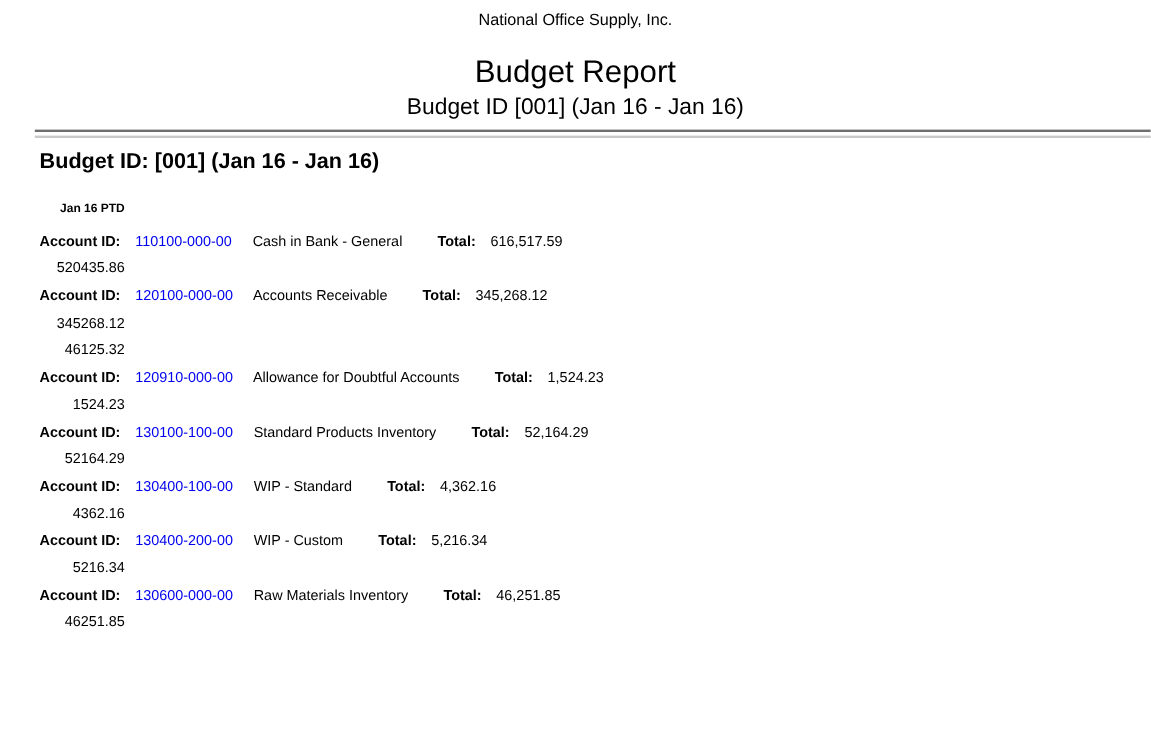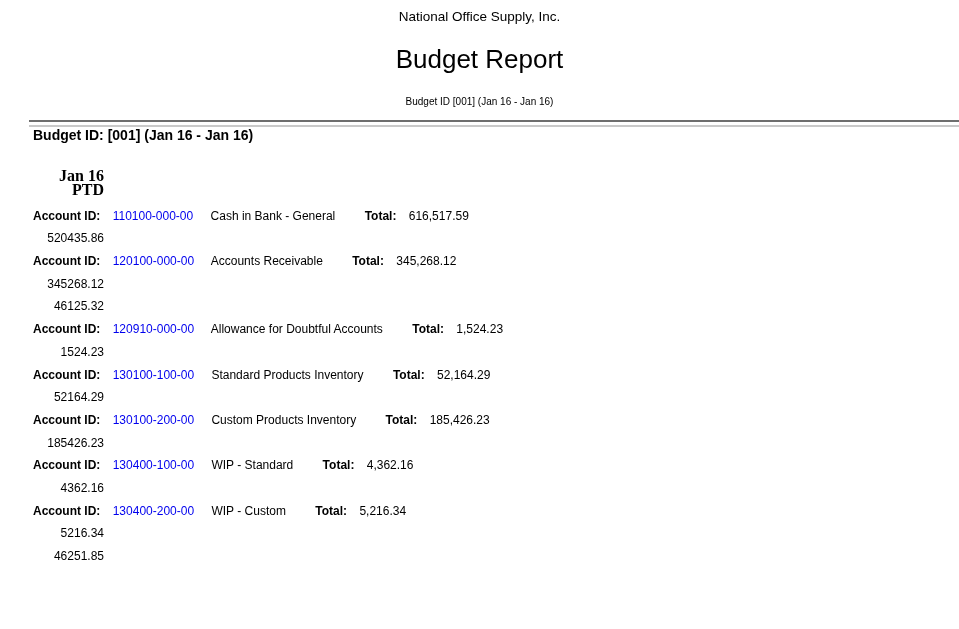--- a/index.html
+++ b/index.html
@@ -9,34 +9,34 @@
     font-family:"Liberation Sans", sans-serif;
     color:#000000;
     position:relative;
   }
   .page { width:959px; height:629px; }
 
   
   .report-header { text-align:center; }
   .company  { margin-top:9px;  font-size:13.5px; line-height:16px; }
   .title    { margin-top:21px;  font-size:26px;   line-height:27px; }
-  .subtitle { margin-top:21px;  font-size:10px; line-height:16px;text-align:center; }
+  .subtitle { margin-top:9px;  font-size:19px; line-height:16px;text-align:center; }
 
   
   .rule { margin-top:10px; margin-left:29px; width:930px; }
   .rule-dark  { height:2px; background:#6e6e6e; }
   .rule-gap   { height:3px; }
   .rule-light { height:2px; background:#c9c9c9; }
 
   
   .report-body { margin-left:33px; font-size:12px; }
-  .section-heading { font-size:14px; font-weight:bold; line-height:16px; }
+  .section-heading { margin-top:11px; font-size:18px; font-weight:bold; line-height:16px; }
   .col-header {
     margin-top:26px; width:71px; text-align:right;
-    font-weight:bold; font-size:16px; line-height:14px;font-family:Liberation Serif, serif;
+    font-weight:bold; font-size:10px; line-height:14px;
   }
   #account-list { margin-top:11.7px; }
   .line { line-height:14px; margin-bottom:8.7px; white-space:nowrap; }
   .b { font-weight:bold;text-align:right; }
   .lbl  { margin-right:9px; }
   .id   { color:var(--link,#0000ee); margin-right:14px; cursor:pointer; }
   .nm   { margin-right:26px; }
   .tlbl { margin-right:9px; }
   .val  { width:71px; text-align:right; }
 </style>
@@ -103,30 +103,20 @@
     <div class="line">
       <span class="b lbl">Account ID:</span>
       <span class="id">130100-100-00</span>
       <span class="nm">Standard Products Inventory</span>
       <span class="b tlbl">Total:</span>
       <span class="amt">52,164.29</span>
     </div>
     <div class="line val">52164.29</div>
   </div>
 
-  <div class="account-block">
-    <div class="line">
-      <span class="b lbl">Account ID:</span>
-      <span class="id">130100-200-00</span>
-      <span class="nm">Custom Products Inventory</span>
-      <span class="b tlbl">Total:</span>
-      <span class="amt">185,426.23</span>
-    </div>
-    <div class="line val">185426.23</div>
-  </div>
 
   <div class="account-block">
     <div class="line">
       <span class="b lbl">Account ID:</span>
       <span class="id">130400-100-00</span>
       <span class="nm">WIP - Standard</span>
       <span class="b tlbl">Total:</span>
       <span class="amt">4,362.16</span>
     </div>
     <div class="line val">4362.16</div>
@@ -137,18 +127,25 @@
       <span class="b lbl">Account ID:</span>
       <span class="id">130400-200-00</span>
       <span class="nm">WIP - Custom</span>
       <span class="b tlbl">Total:</span>
       <span class="amt">5,216.34</span>
     </div>
     <div class="line val">5216.34</div>
   </div>
 
   <div class="account-block">
+    <div class="line">
+      <span class="b lbl">Account ID:</span>
+      <span class="id">130600-000-00</span>
+      <span class="nm">Raw Materials Inventory</span>
+      <span class="b tlbl">Total:</span>
+      <span class="amt">46,251.85</span>
+    </div>
     <div class="line val">46251.85</div>
   </div>
 </div>
   </main>
 
 </div>
 
 </body></html>

